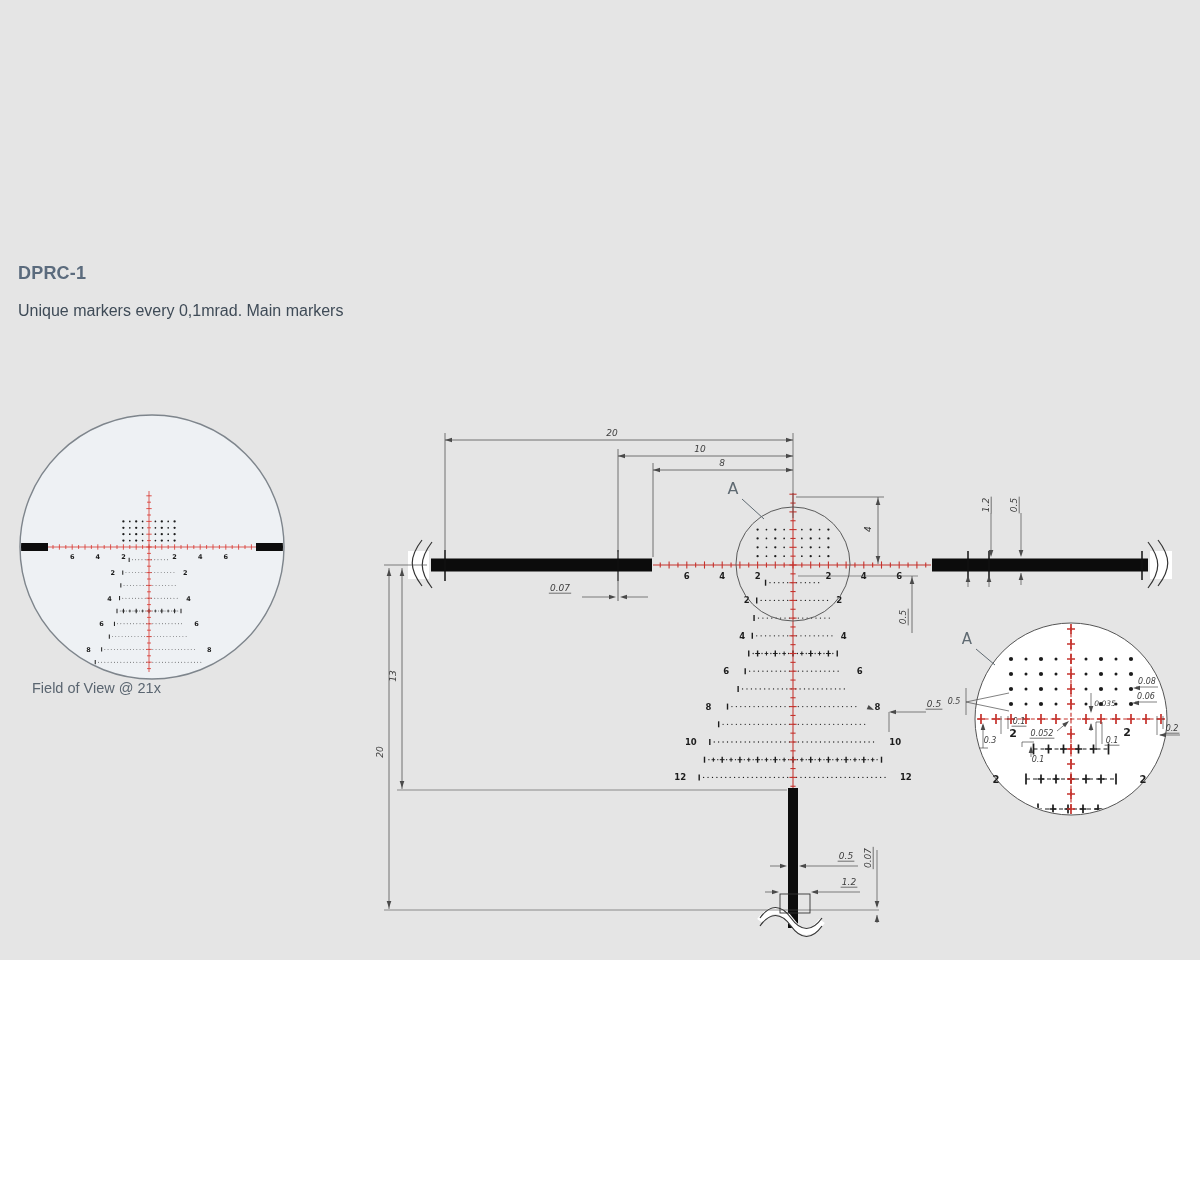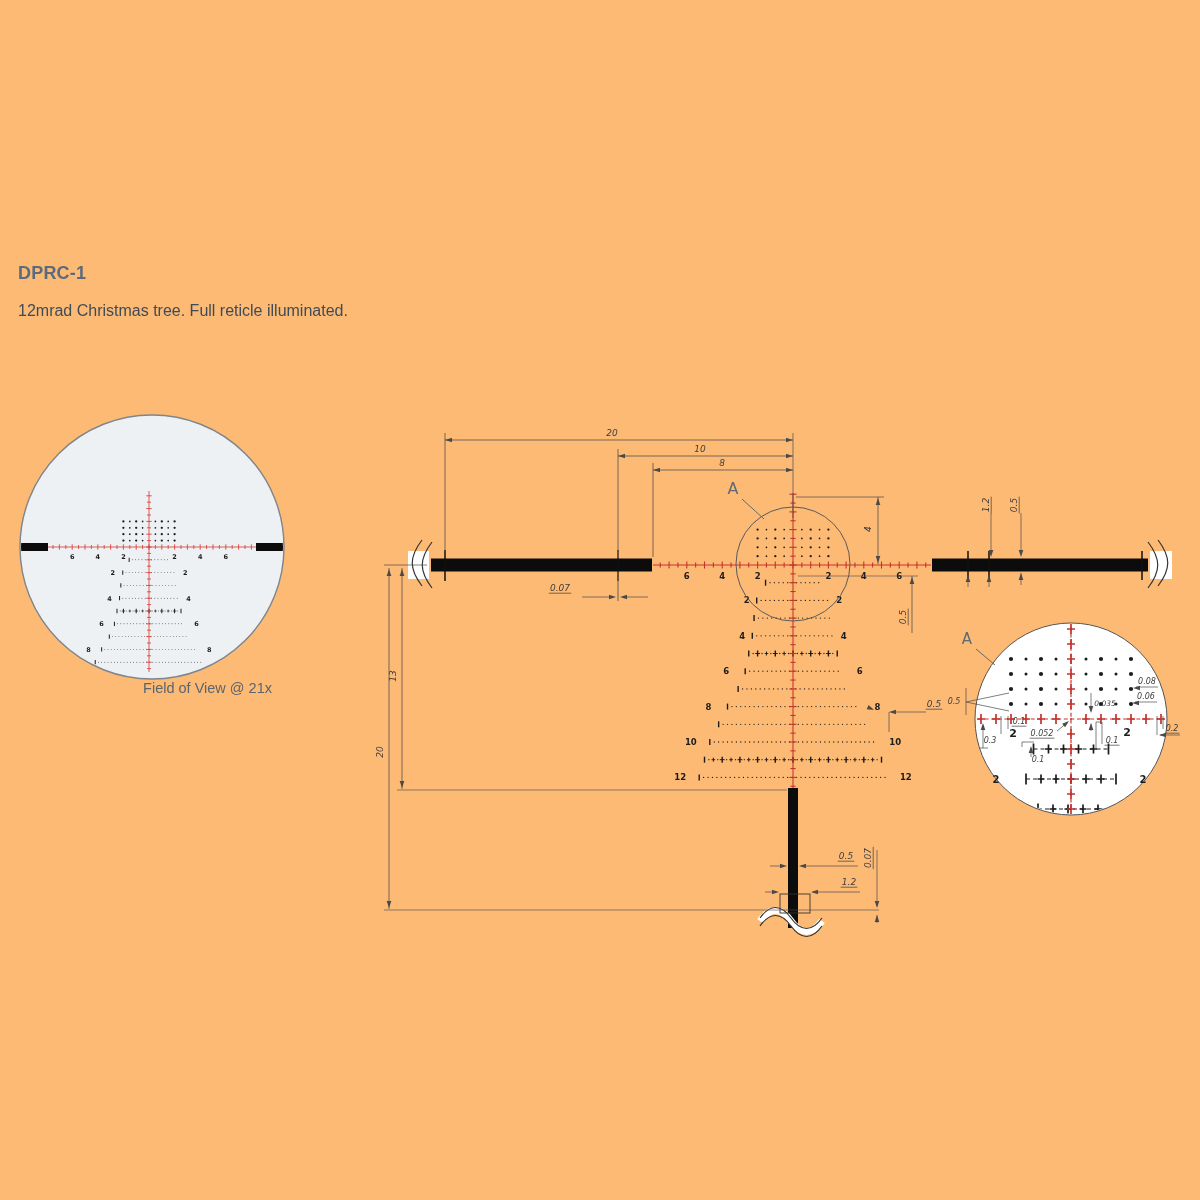--- a/index.html
+++ b/index.html
@@ -1,29 +1,29 @@
 <!DOCTYPE html>
 <html><head>
 <meta charset="utf-8">
 <style>
   html,body{margin:0;padding:0;background:#ffffff;}
-  .page{position:relative;width:1200px;height:1200px;background:#fdba74;overflow:hidden;
+  .page{position:relative;width:1200px;height:960px;background:#e5e5e5;overflow:hidden;
         font-family:"Liberation Sans",sans-serif;}
   .title{position:absolute;left:18px;top:263px;font-size:18px;font-weight:bold;color:#5b6b7d;letter-spacing:.2px;}
   .desc{position:absolute;left:18px;top:300px;width:370px;font-size:16px;color:#3f4b57;line-height:1.37;}
-  .fov-caption{position:absolute;left:32px;top:680px;width:240px;text-align:right;font-size:14.5px;color:#5a6570;}
+  .fov-caption{position:absolute;left:32px;top:680px;width:240px;text-align:left;font-size:14.5px;color:#5a6570;}
   svg{position:absolute;left:0;top:0;}
 </style>
 </head>
 <body>
 
 <div class="page">
   <div class="title">DPRC-1</div>
   <div class="desc">
-      <div>12mrad Christmas tree. Full reticle illuminated.</div>
+      <div>Unique markers every 0,1mrad. Main markers</div>
     </div>
   <div class="fov-caption">Field of View @ 21x</div>
   <svg id="drawing" width="1200" height="1200" viewBox="0 0 1200 1200">
       <g>
         <circle cx="152" cy="547" r="132" fill="#eef1f4" stroke="#7e858c" stroke-width="1.4"></circle>
         <clipPath id="fovclip">
           <circle cx="152" cy="547" r="131"></circle>
         </clipPath>
         <g clip-path="url(#fovclip)">
           <line x1="129.16" y1="557.64" x2="129.16" y2="561.9599999999999" stroke="#1c1c1c" stroke-width="1.008"></line>

